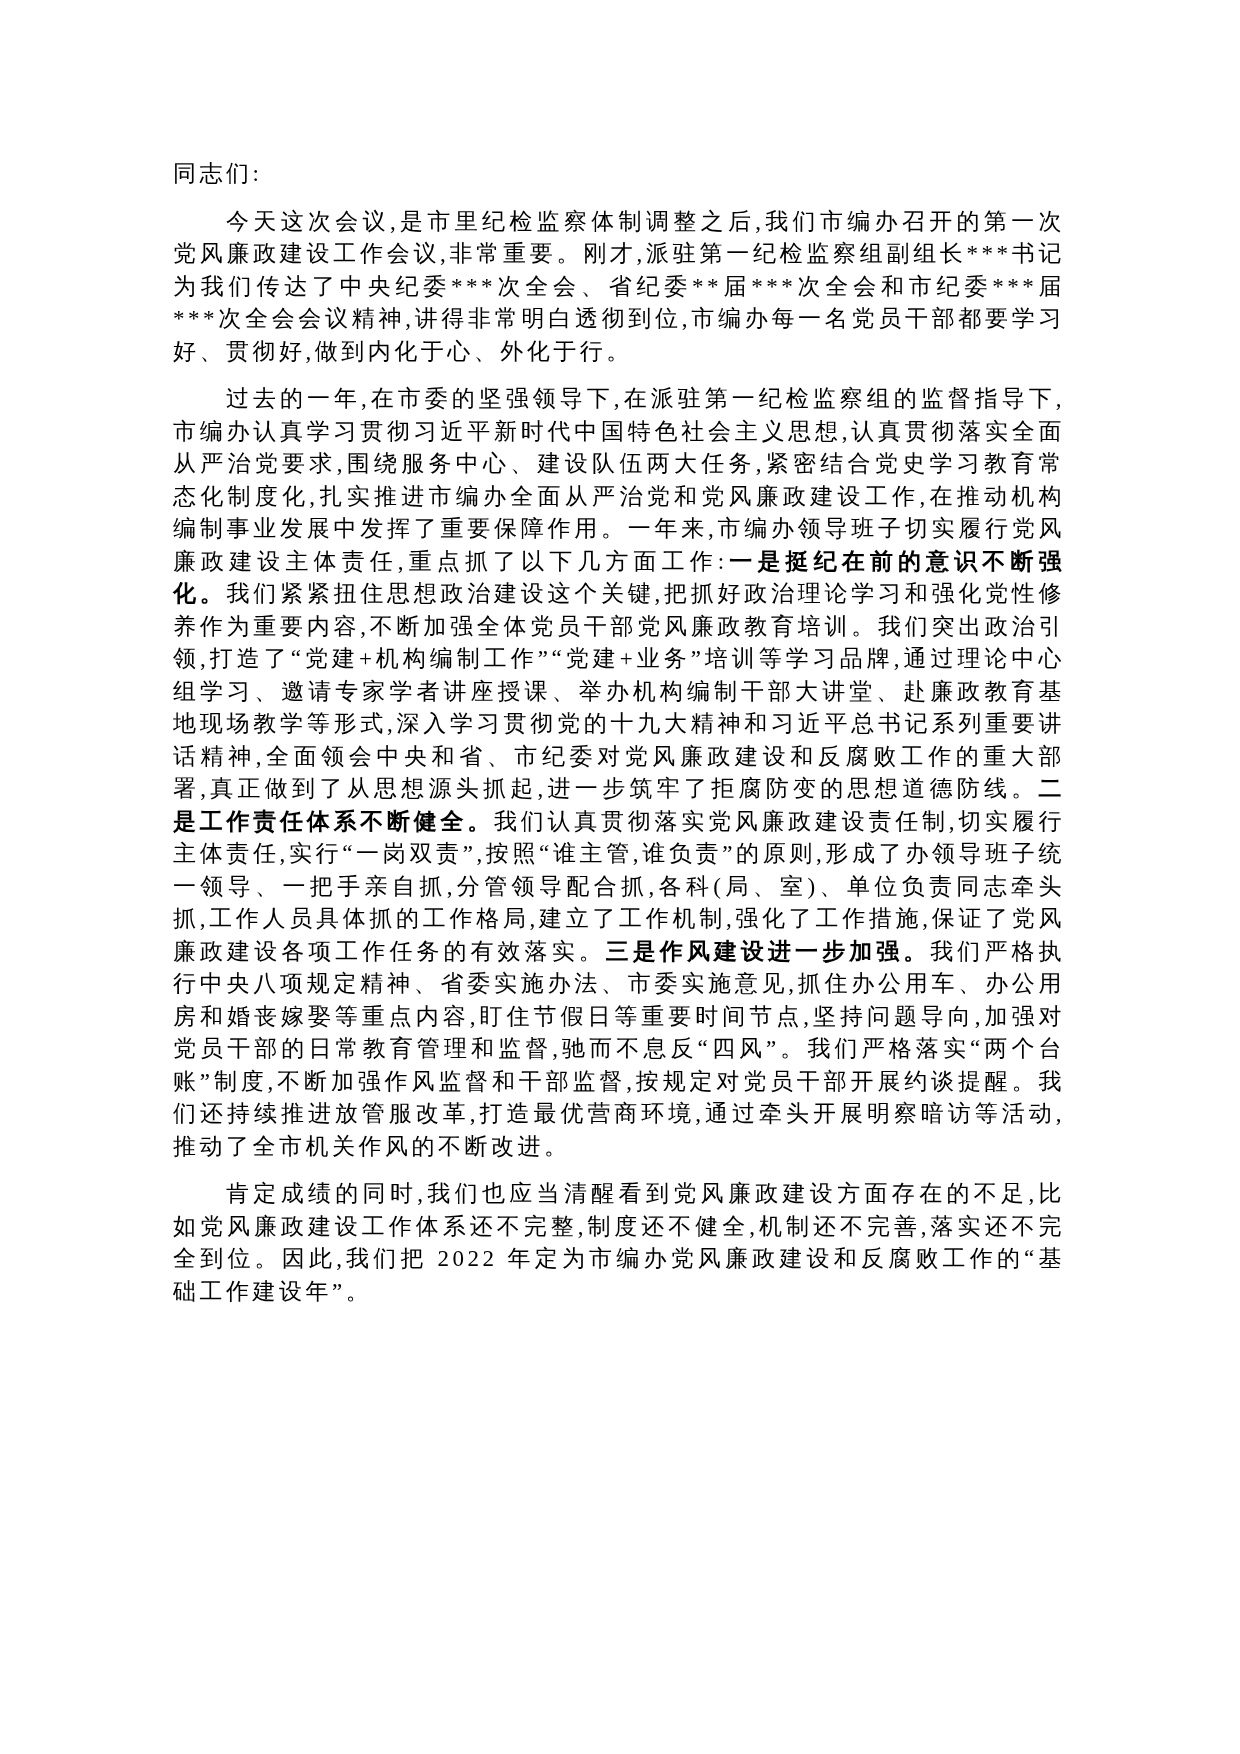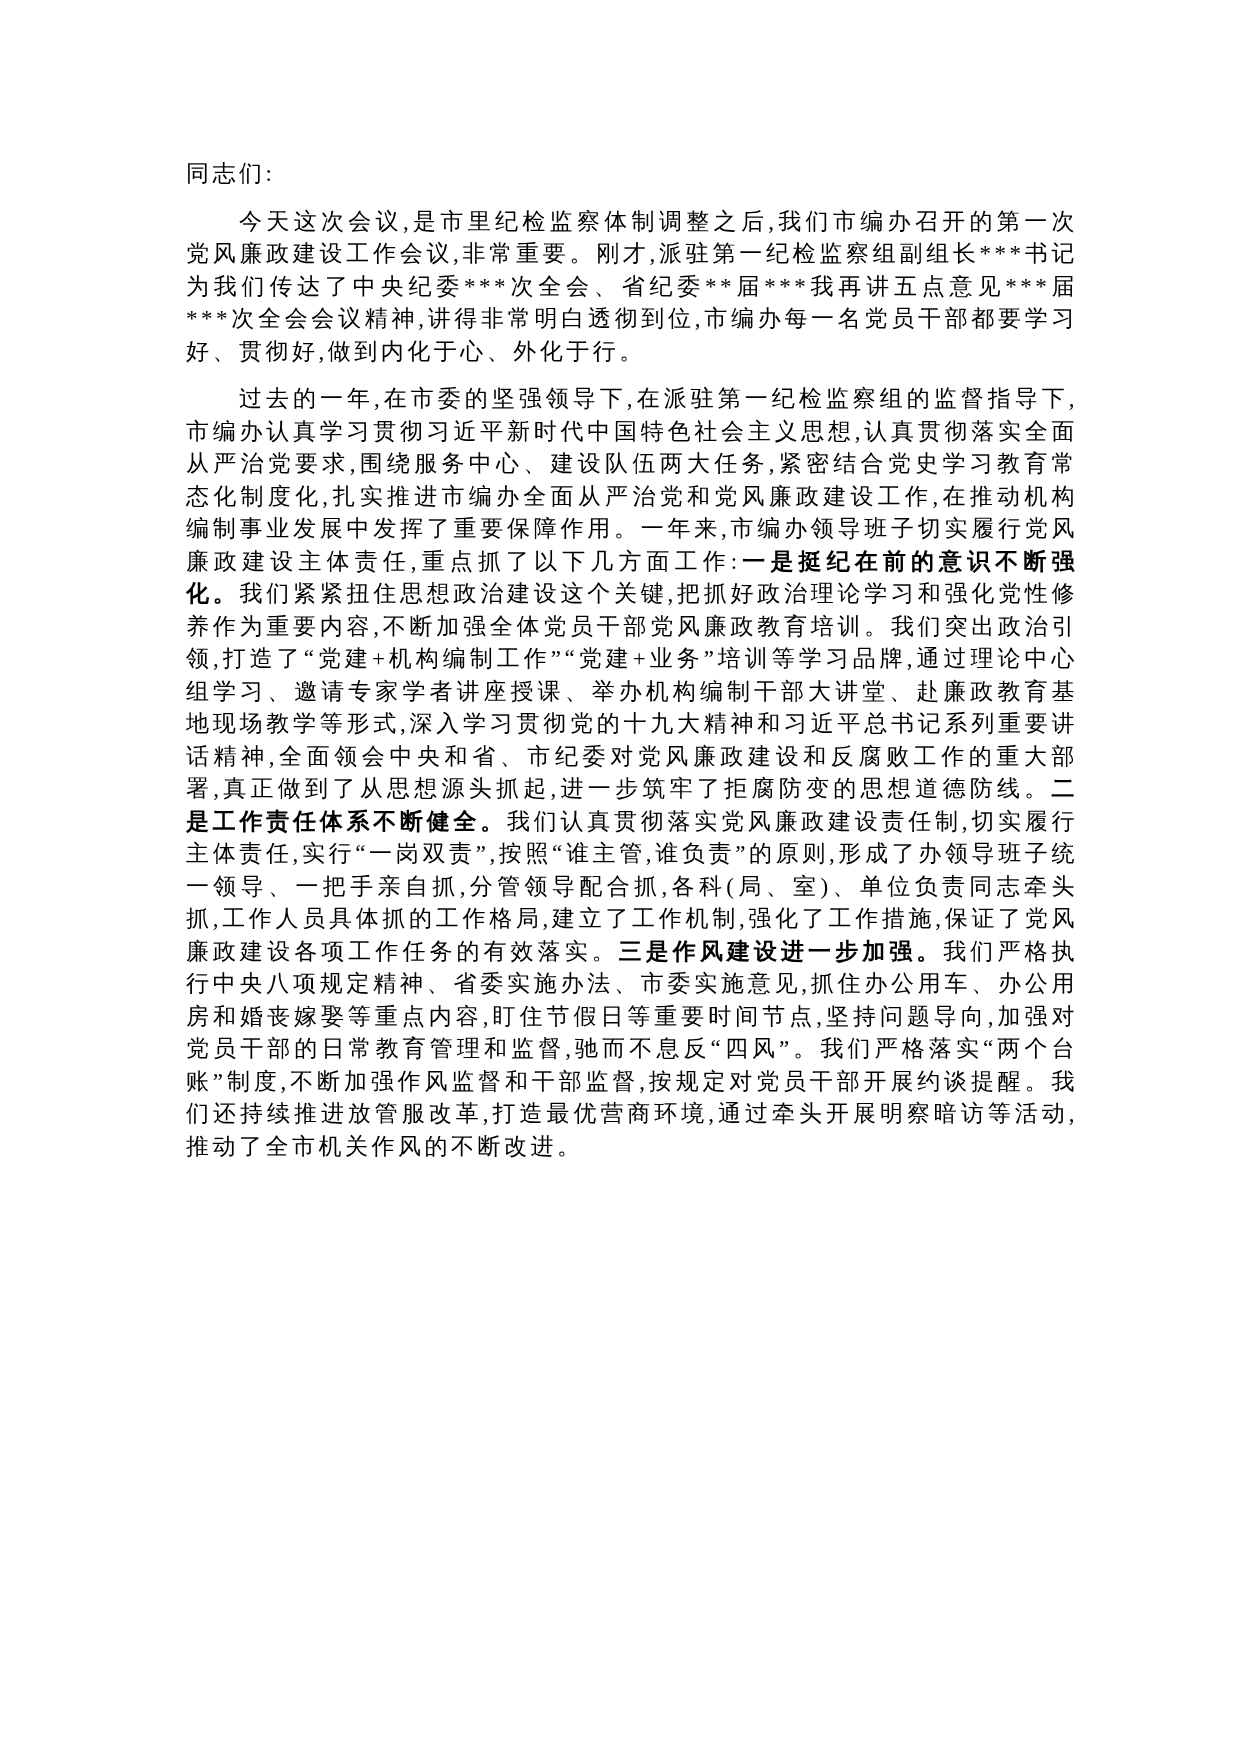--- a/index.html
+++ b/index.html
@@ -11,21 +11,21 @@
     position: relative;
     width: 1240px;
     height: 1754px;
     background: #ffffff;
     overflow: hidden;
     font-family: "Liberation Serif", "DejaVu Serif", serif;
     color: #000000;
   }
   .content {
     position: absolute;
-    left: 186px;
+    left: 173px;
     top: 158px;
     width: 892px;
     font-size: 23px;
     line-height: 32.5px;
     letter-spacing: 3.5px;
     text-align: justify;
     text-justify: inter-character;
   }
   .content p {
     margin: 0 0 15px 0;
@@ -40,17 +40,18 @@
     font-weight: bold;
   }
 </style>
 </head>
 <body>
 
 <div class="page">
   <div class="content">
     <p class="salutation">同志们:</p>
     <div id="paragraphs">
-        <p class="para"><span>今天这次会议,是市里纪检监察体制调整之后,我们市编办召开的第一次党风廉政建设工作会议,非常重要。刚才,派驻第一纪检监察组副组长***书记为我们传达了中央纪委***次全会、省纪委**届***我再讲五点意见***届***次全会会议精神,讲得非常明白透彻到位,市编办每一名党员干部都要学习好、贯彻好,做到内化于心、外化于行。</span></p>
+        <p class="para"><span>今天这次会议,是市里纪检监察体制调整之后,我们市编办召开的第一次党风廉政建设工作会议,非常重要。刚才,派驻第一纪检监察组副组长***书记为我们传达了中央纪委***次全会、省纪委**届***次全会和市纪委***届***次全会会议精神,讲得非常明白透彻到位,市编办每一名党员干部都要学习好、贯彻好,做到内化于心、外化于行。</span></p>
         <p class="para"><span>过去的一年,在市委的坚强领导下,在派驻第一纪检监察组的监督指导下,市编办认真学习贯彻习近平新时代中国特色社会主义思想,认真贯彻落实全面从严治党要求,围绕服务中心、建设队伍两大任务,紧密结合党史学习教育常态化制度化,扎实推进市编办全面从严治党和党风廉政建设工作,在推动机构编制事业发展中发挥了重要保障作用。一年来,市编办领导班子切实履行党风廉政建设主体责任,重点抓了以下几方面工作:</span><span class="bold">一是挺纪在前的意识不断强化。</span><span>我们紧紧扭住思想政治建设这个关键,把抓好政治理论学习和强化党性修养作为重要内容,不断加强全体党员干部党风廉政教育培训。我们突出政治引领,打造了“党建+机构编制工作”“党建+业务”培训等学习品牌,通过理论中心组学习、邀请专家学者讲座授课、举办机构编制干部大讲堂、赴廉政教育基地现场教学等形式,深入学习贯彻党的十九大精神和习近平总书记系列重要讲话精神,全面领会中央和省、市纪委对党风廉政建设和反腐败工作的重大部署,真正做到了从思想源头抓起,进一步筑牢了拒腐防变的思想道德防线。</span><span class="bold">二是工作责任体系不断健全。</span><span>我们认真贯彻落实党风廉政建设责任制,切实履行主体责任,实行“一岗双责”,按照“谁主管,谁负责”的原则,形成了办领导班子统一领导、一把手亲自抓,分管领导配合抓,各科(局、室)、单位负责同志牵头抓,工作人员具体抓的工作格局,建立了工作机制,强化了工作措施,保证了党风廉政建设各项工作任务的有效落实。</span><span class="bold">三是作风建设进一步加强。</span><span>我们严格执行中央八项规定精神、省委实施办法、市委实施意见,抓住办公用车、办公用房和婚丧嫁娶等重点内容,盯住节假日等重要时间节点,坚持问题导向,加强对党员干部的日常教育管理和监督,驰而不息反“四风”。我们严格落实“两个台账”制度,不断加强作风监督和干部监督,按规定对党员干部开展约谈提醒。我们还持续推进放管服改革,打造最优营商环境,通过牵头开展明察暗访等活动,推动了全市机关作风的不断改进。</span></p>
+        <p class="para"><span>肯定成绩的同时,我们也应当清醒看到党风廉政建设方面存在的不足,比如党风廉政建设工作体系还不完整,制度还不健全,机制还不完善,落实还不完全到位。因此,我们把 2022 年定为市编办党风廉政建设和反腐败工作的“基础工作建设年”。</span></p>
       </div>
   </div>
 </div>
 
 </body></html>

